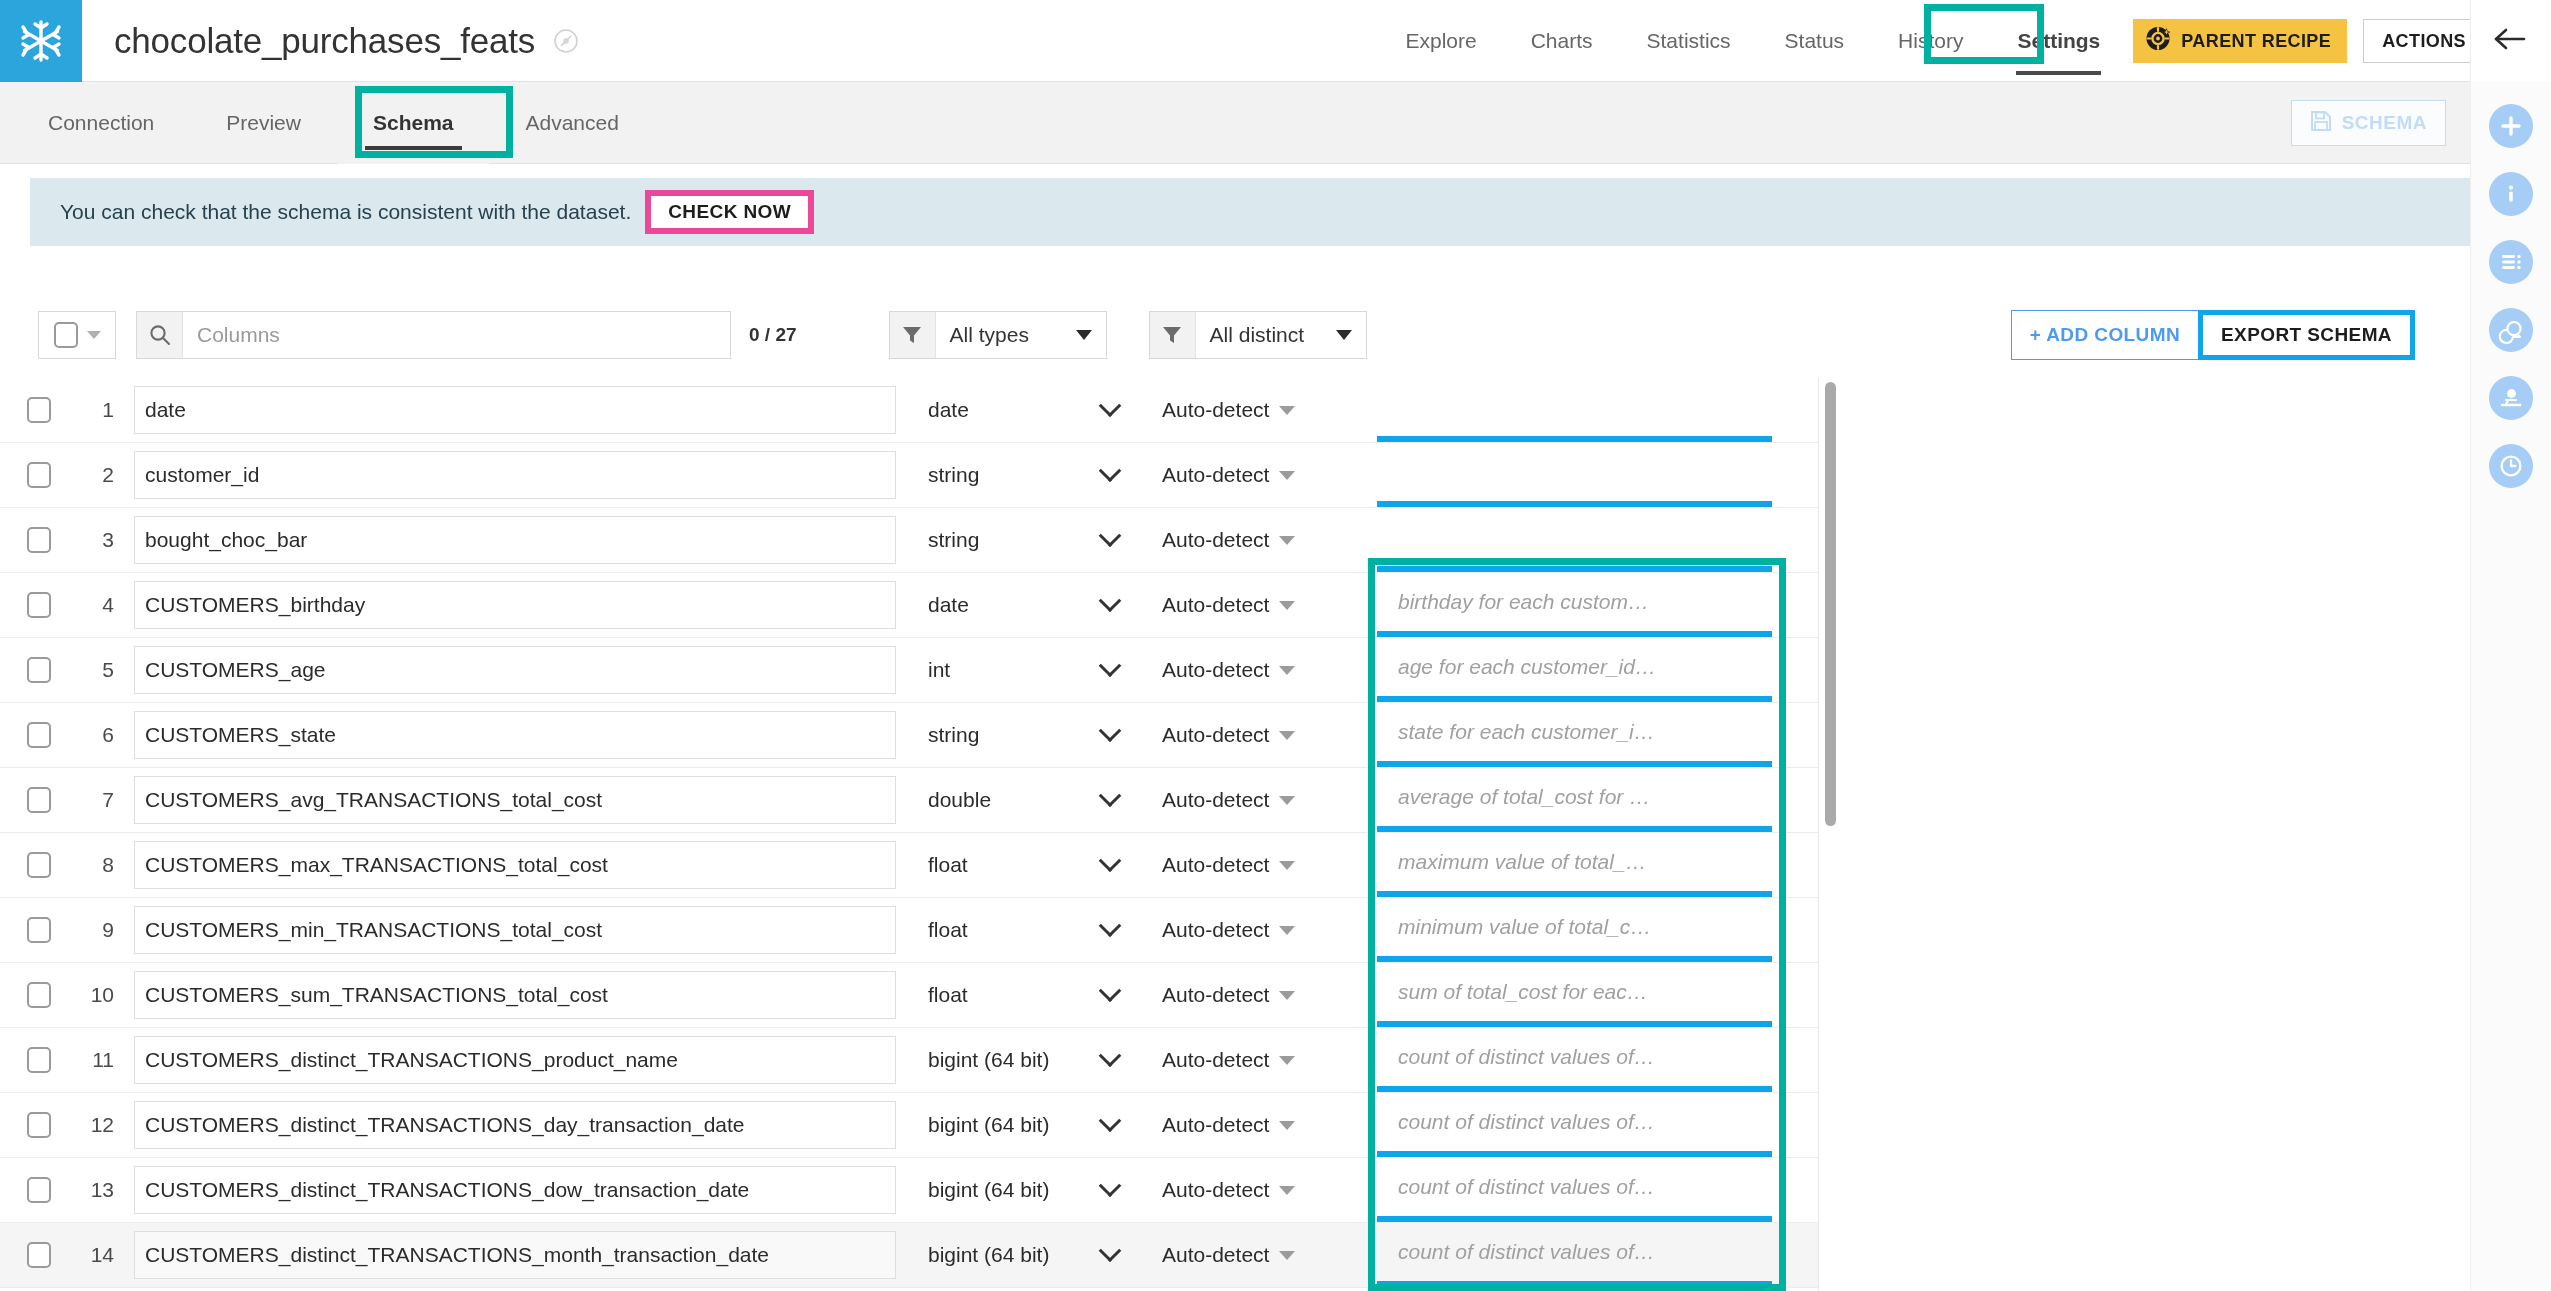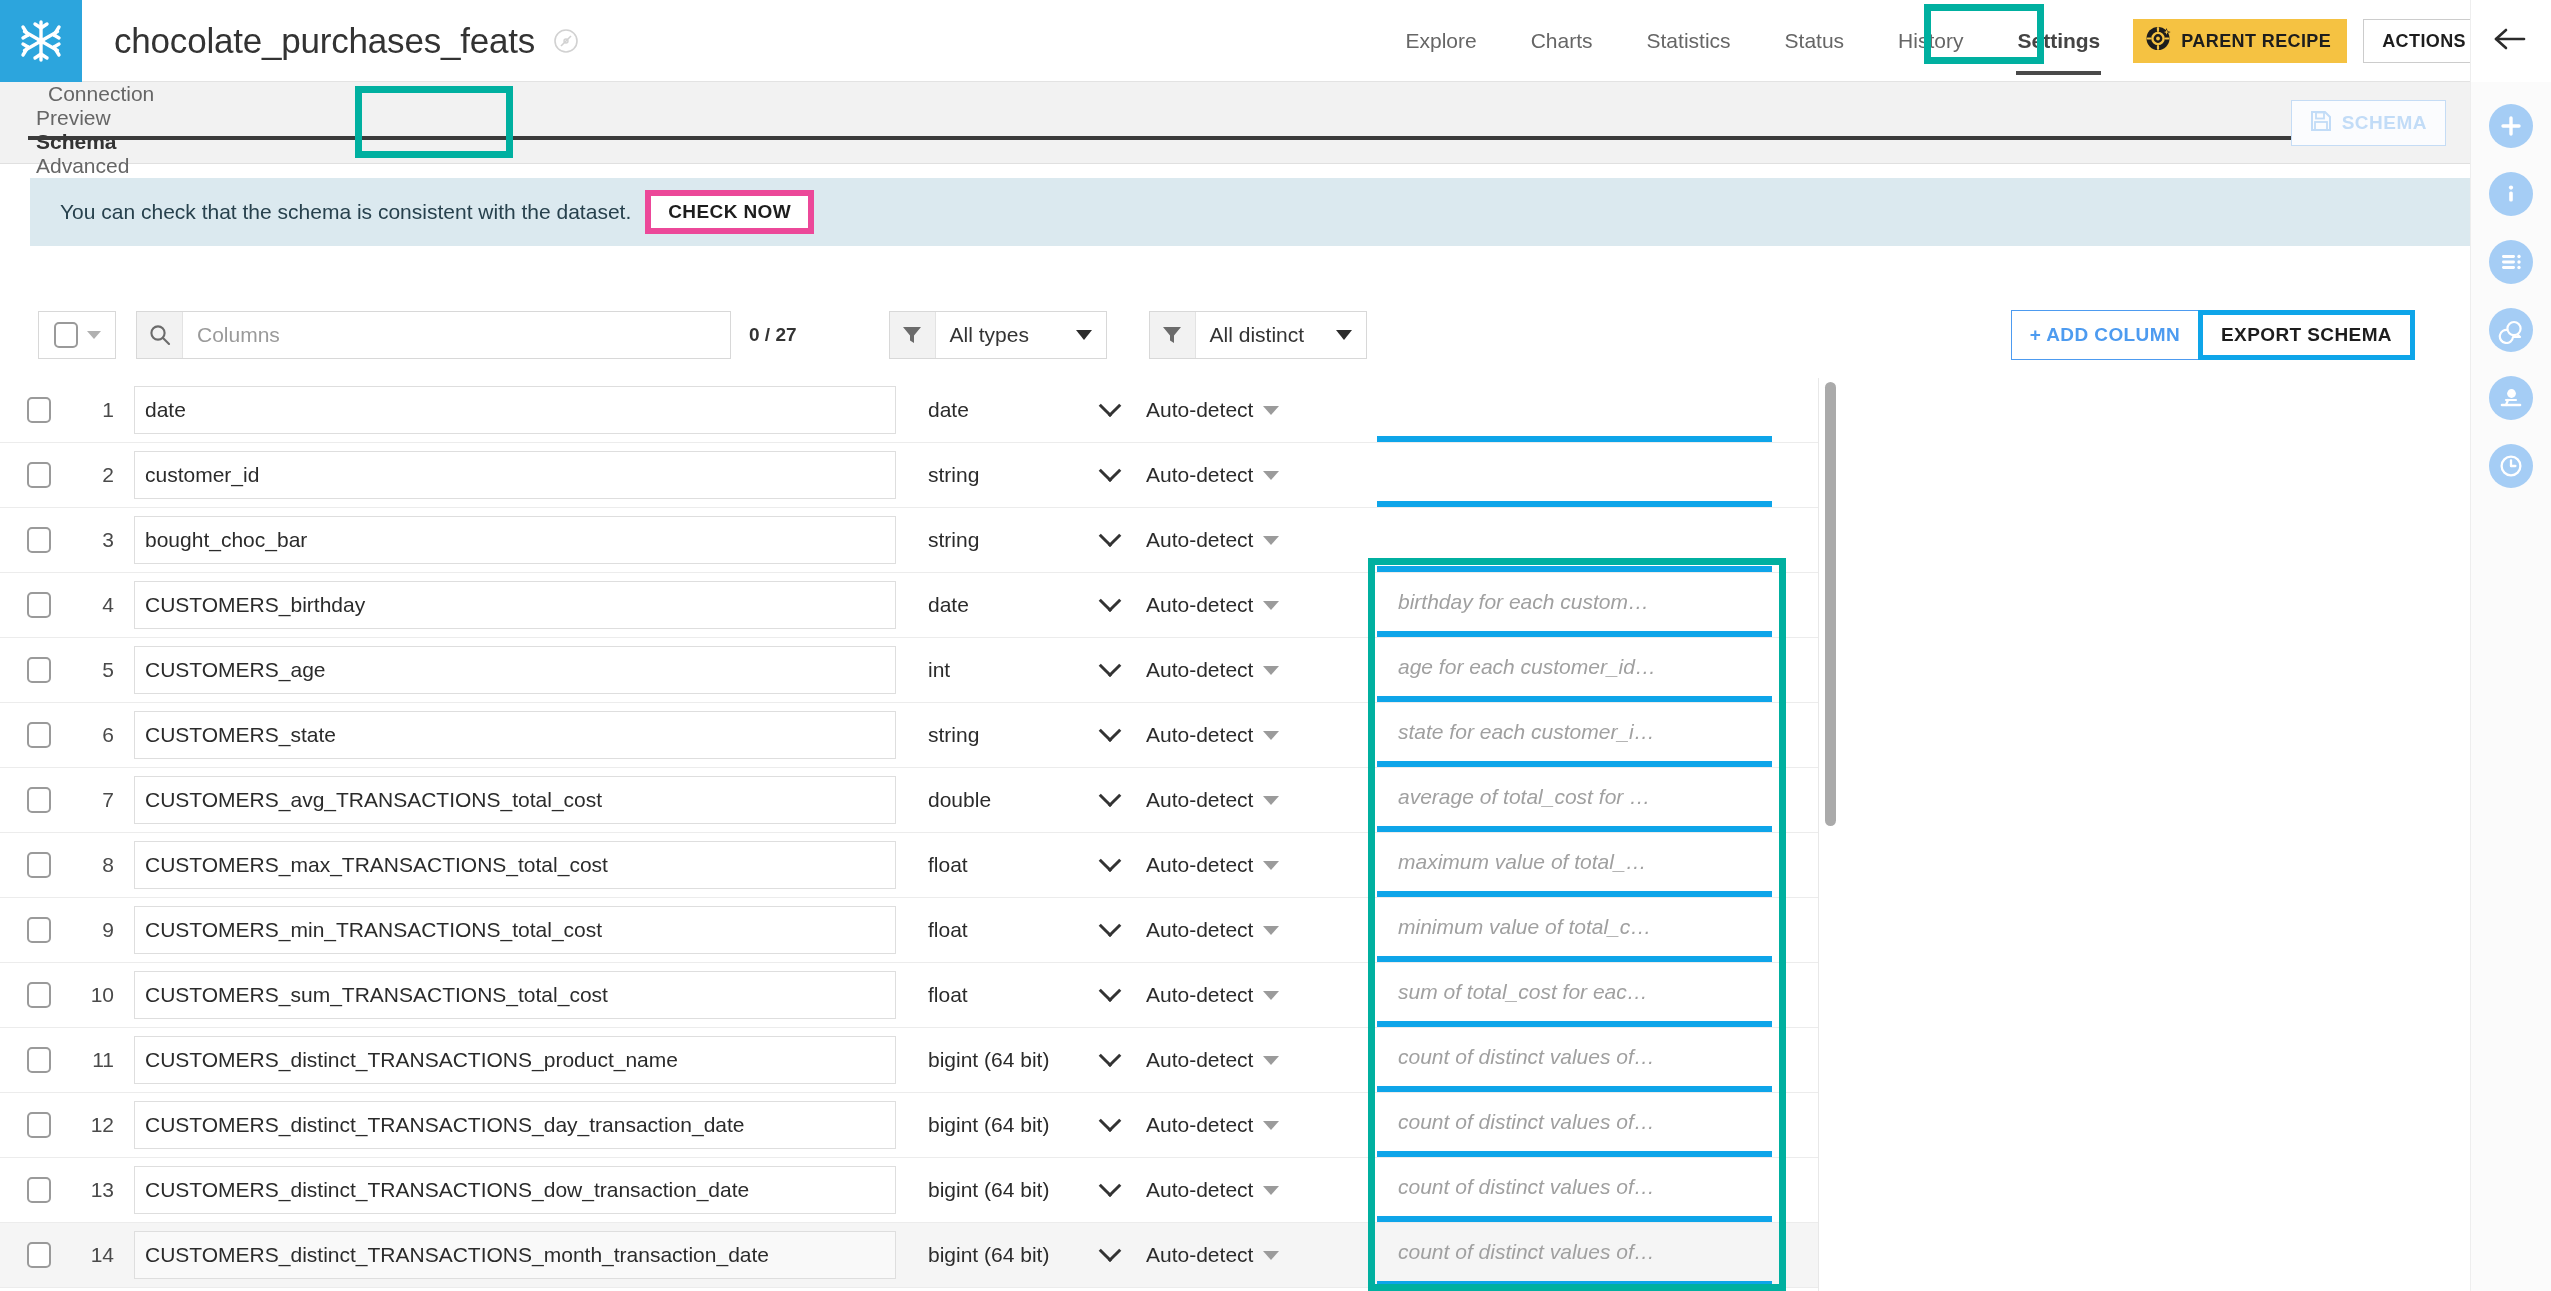--- a/index.html
+++ b/index.html
@@ -87,21 +87,21 @@
     white-space: nowrap;
   }
   .topbar-right-pad { width: 66px; flex: 0 0 66px; }
 
   
   .subtabs {
     position: absolute; top: 82px; left: 0;
     width: 2470px; height: 82px;
     background: #f2f2f2;
     border-bottom: 1px solid #e0e0e0;
-    display: flex;  flex-direction: column;
+    display: flex; 
   }
   .subtab {
     font-size: 21px; color: #666666;
     height: 82px; display: flex; align-items: center;
     padding: 0 36px;
     position: relative; cursor: pointer;
   }
   .subtab:first-child { margin-left: 12px; }
   .subtab.active {
     color: #333333; font-weight: 700;
@@ -262,21 +262,21 @@
     font-size: 21px; color: #2b2b2b;
     cursor: pointer;
   }
   .chev {
     width: 16px; height: 16px;
     border-right: 3px solid #333; border-bottom: 3px solid #333;
     transform: rotate(45deg) translate(-3px,-3px);
     flex: 0 0 auto;
   }
   .meaning-cell {
-    margin-left: 28px;
+    margin-left: 44px;
     width: 200px; flex: 0 0 200px;
     display: flex; align-items: center; gap: 10px;
     font-size: 21px; color: #2b2b2b;
     cursor: pointer;
   }
   .caret-gray {
     width: 0; height: 0;
     border-left: 8px solid transparent; border-right: 8px solid transparent;
     border-top: 9px solid #9b9b9b;
   }

